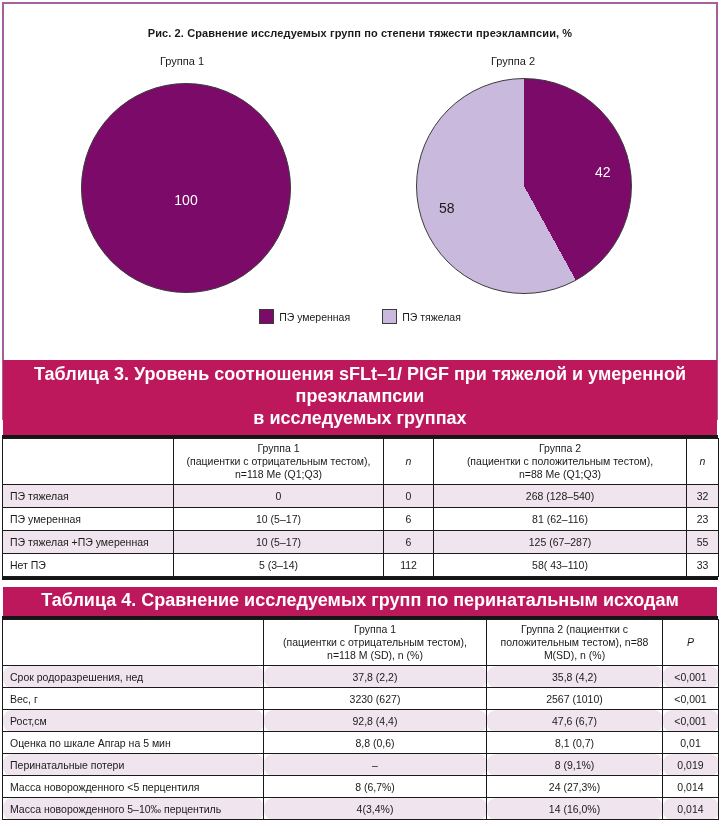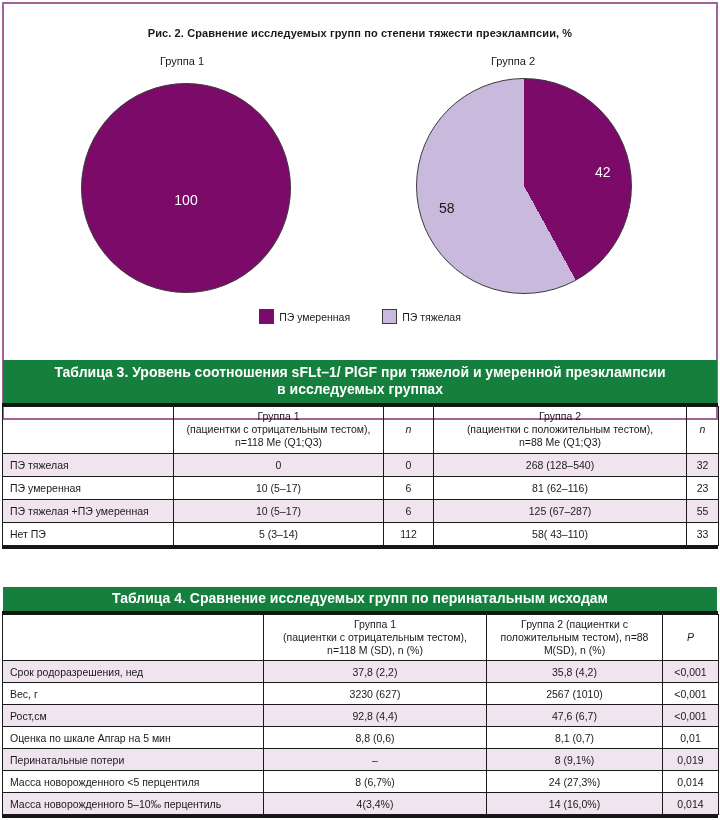--- a/index.html
+++ b/index.html
@@ -25,33 +25,33 @@
   .legend { position: absolute; left: 0; right: 0; top: 305px; display: flex;
             justify-content: center; gap: 32px; }
   .legend-item { display: flex; align-items: center; gap: 5px; }
   .swatch { width: 15px; height: 15px; border: 1px solid #3b3b3b; display: inline-block; }
   .legend-label { font-size: 10.5px; }
 
   
   .section { position: absolute; left: 0; width: 720px; }
   .sec-t3 { top: 360px; }
   .sec-t4 { top: 587px; }
-  .band { margin: 0 3px; background: #15803d; color: #ffffff; font-weight: bold;
-          font-size: 14px; text-align: center; white-space: pre-line; line-height: 1.22; }
+  .band { margin: 0 3px; background: #be185d; color: #ffffff; font-weight: bold;
+          font-size: 18px; text-align: center; white-space: pre-line; line-height: 1.22; }
   .band-t3 { padding: 4px 0 5px 0; }
   .band-t4 { padding: 3px 0 4px 0; }
   .rule { height: 3px; background: #151515; margin: 0 2px; }
   .tblwrap { margin: 0 2px; border-bottom: 3px solid #151515; }
   table { width: 100%; border-collapse: collapse; table-layout: fixed; }
   th, td { border: 1px solid #1a1a1a; font-size: 10.5px; text-align: center;
            vertical-align: middle; padding: 2px 3px; font-weight: normal; }
   th { white-space: pre-line; line-height: 1.25; padding: 3px 3px; }
   th.it { font-style: italic; }
   .t3 tbody td { height: 23px; }
-  .t4 tbody td { height: 22px; }
+  .t4 tbody td { height: 22px; border-radius: 9px; }
   td.rowhead { text-align: left; padding-left: 7px; }
   tbody tr:nth-child(odd) td { background: #F0E4EF; }
   .footnote { margin: 4px 10px 0 9px; font-size: 10.5px; line-height: 1.28; color: #111; }
 </style>
 </head>
 <body>
 
 <div class="figbox">
   <div class="fig-title">Рис. 2. Сравнение исследуемых групп по степени тяжести преэклампсии, %</div>
   <div class="group-label g1">Группа 1</div>

